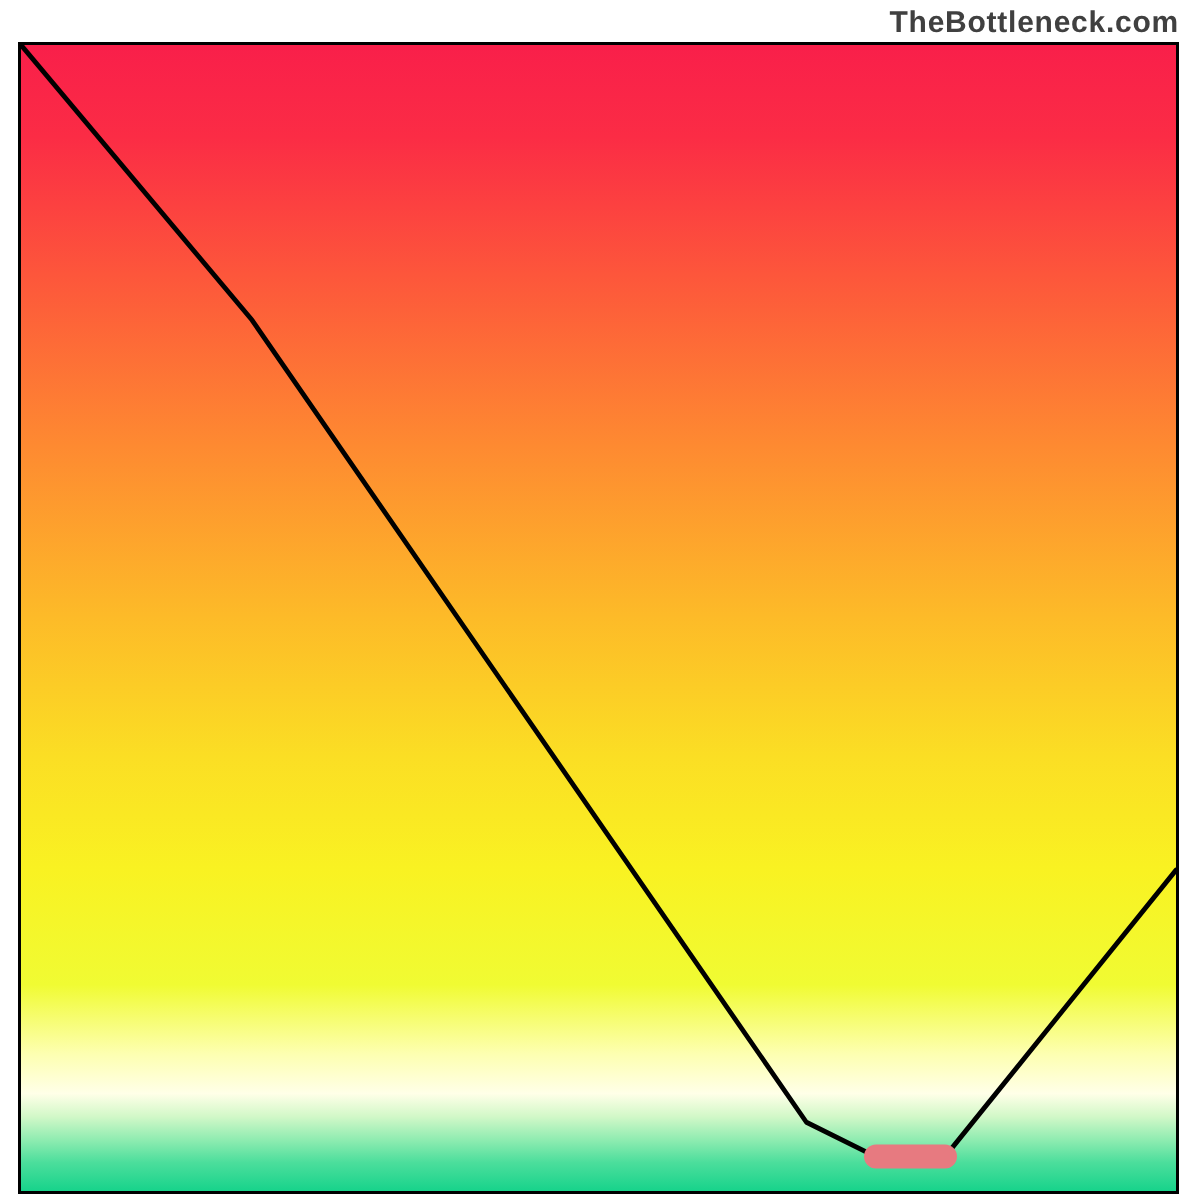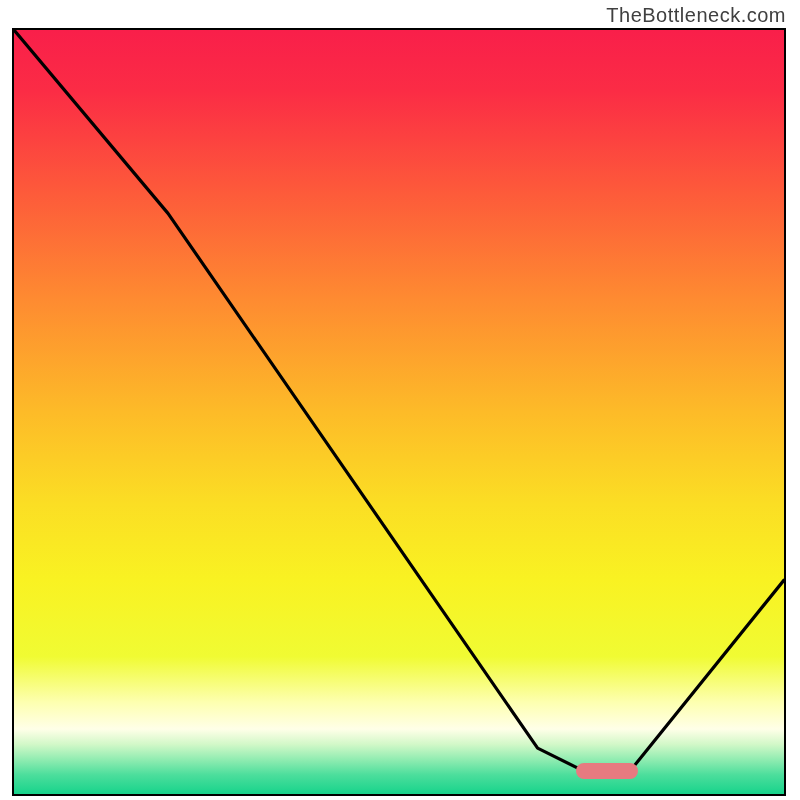--- a/index.html
+++ b/index.html
@@ -18,21 +18,21 @@
     width: 774px;
     height: 768px;
     border: 2px solid #000;
     box-sizing: border-box;
   }
   .watermark {
     position: absolute;
     top: 4px;
     right: 14px;
     font-size: 20px;
-    font-weight: 400;
+    font-weight: 700;
     color: #404040;
     letter-spacing: 0.5px;
     font-family: "Helvetica Neue", Arial, sans-serif;
   }
   .chart-canvas {
     position: absolute;
     left: 0;
     top: 0;
     width: 100%;
     height: 100%;

